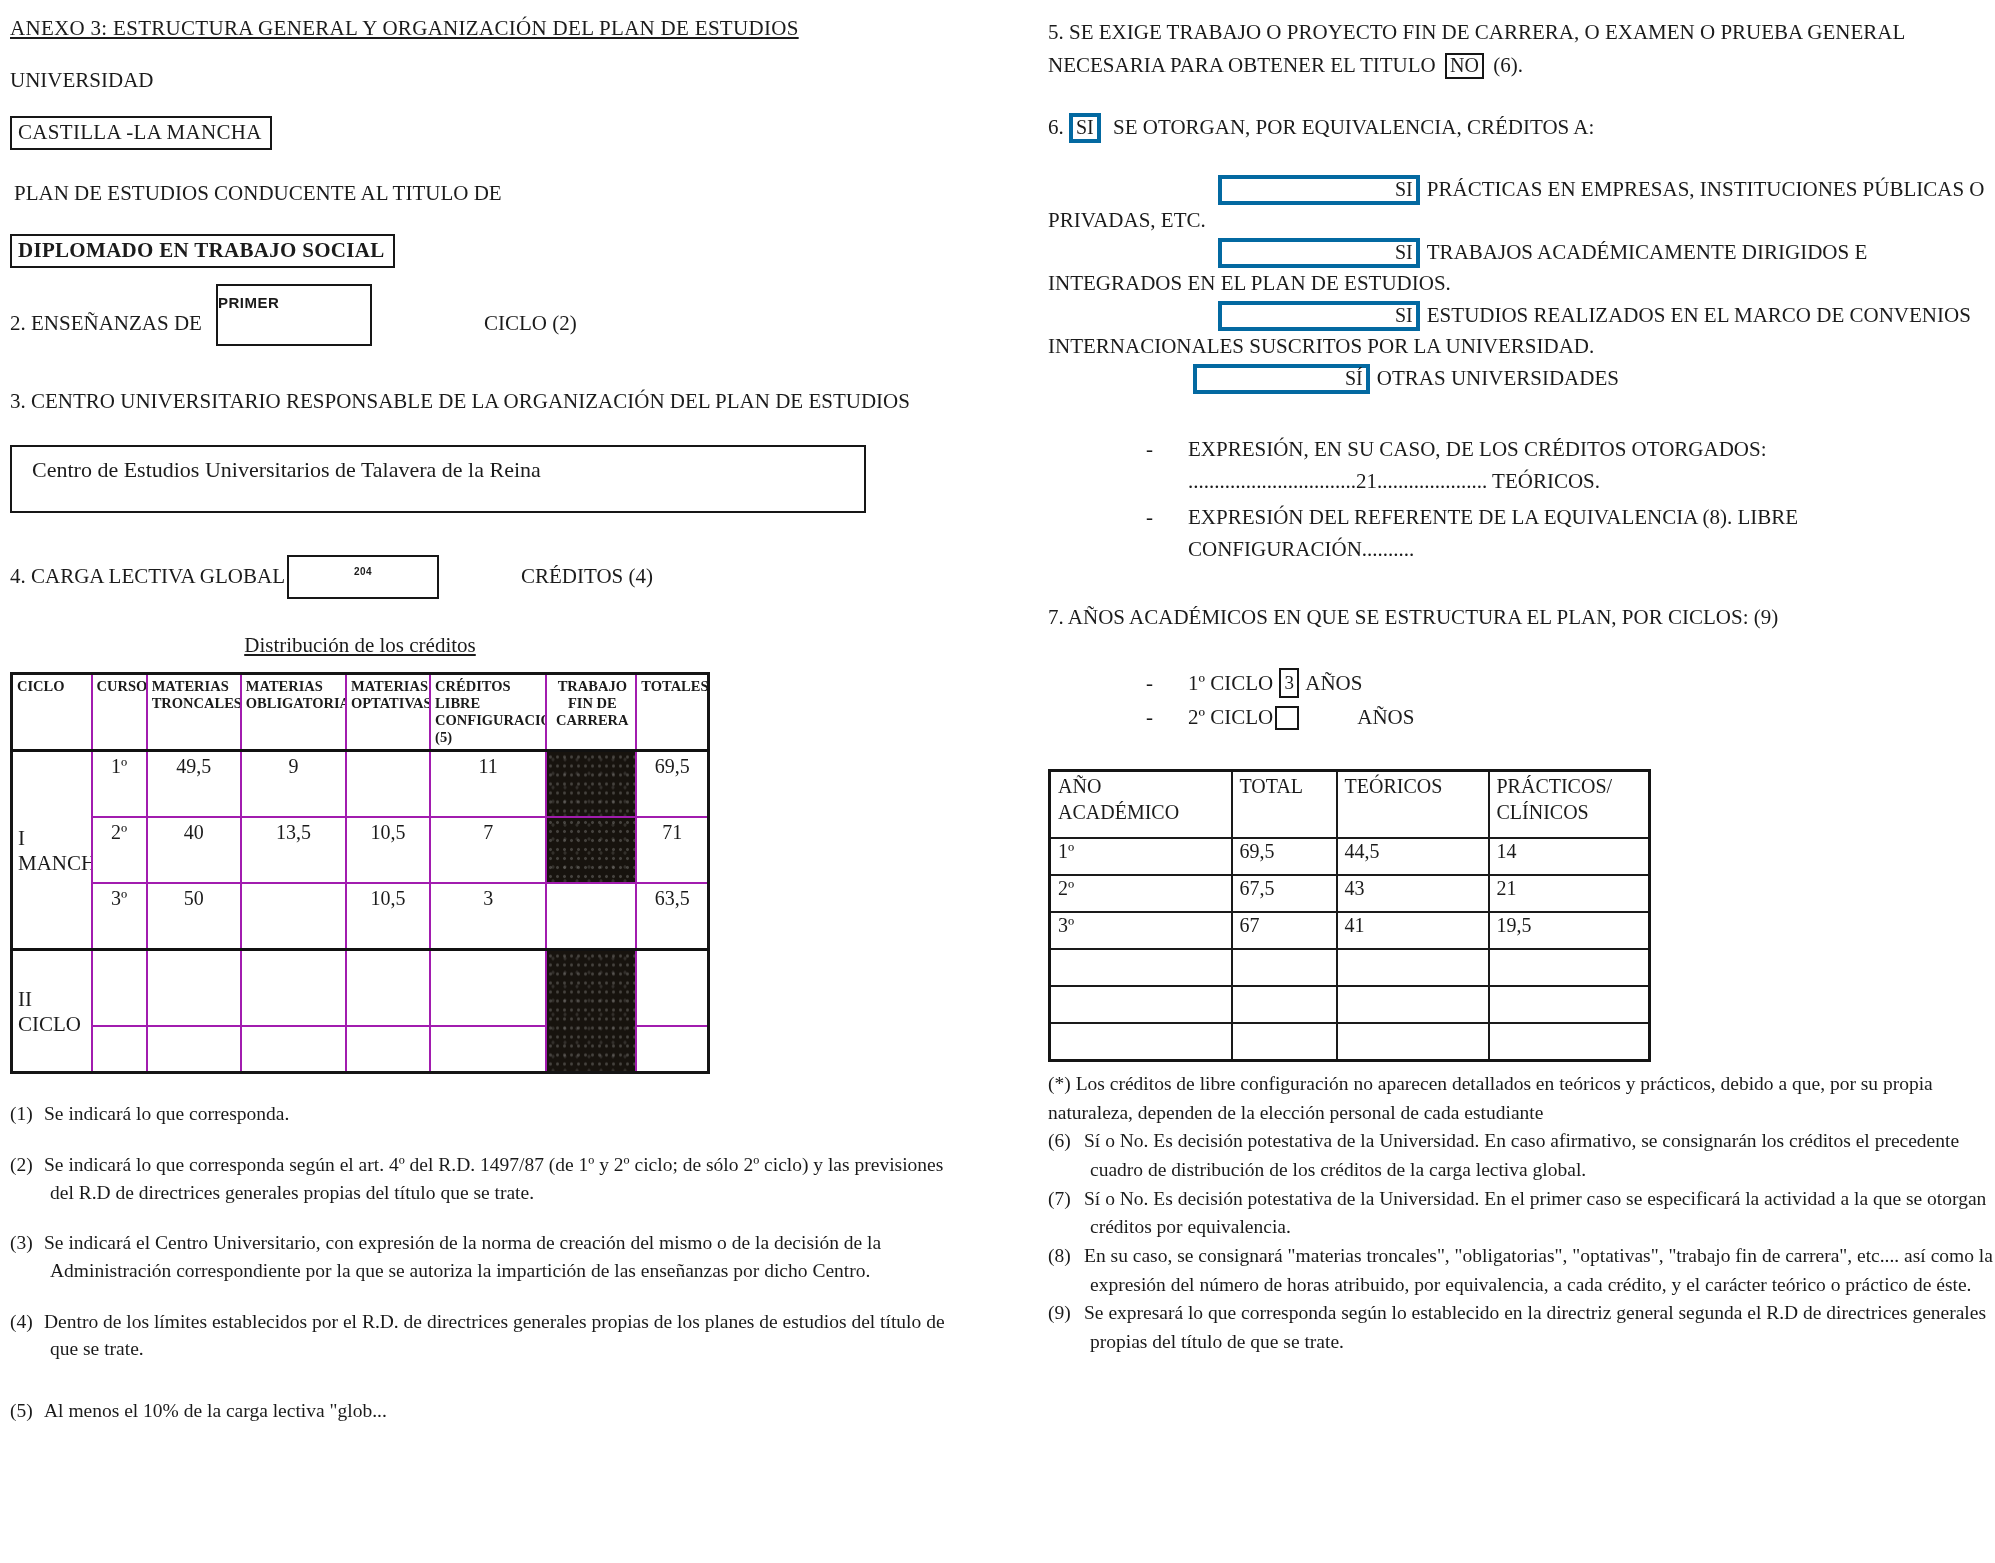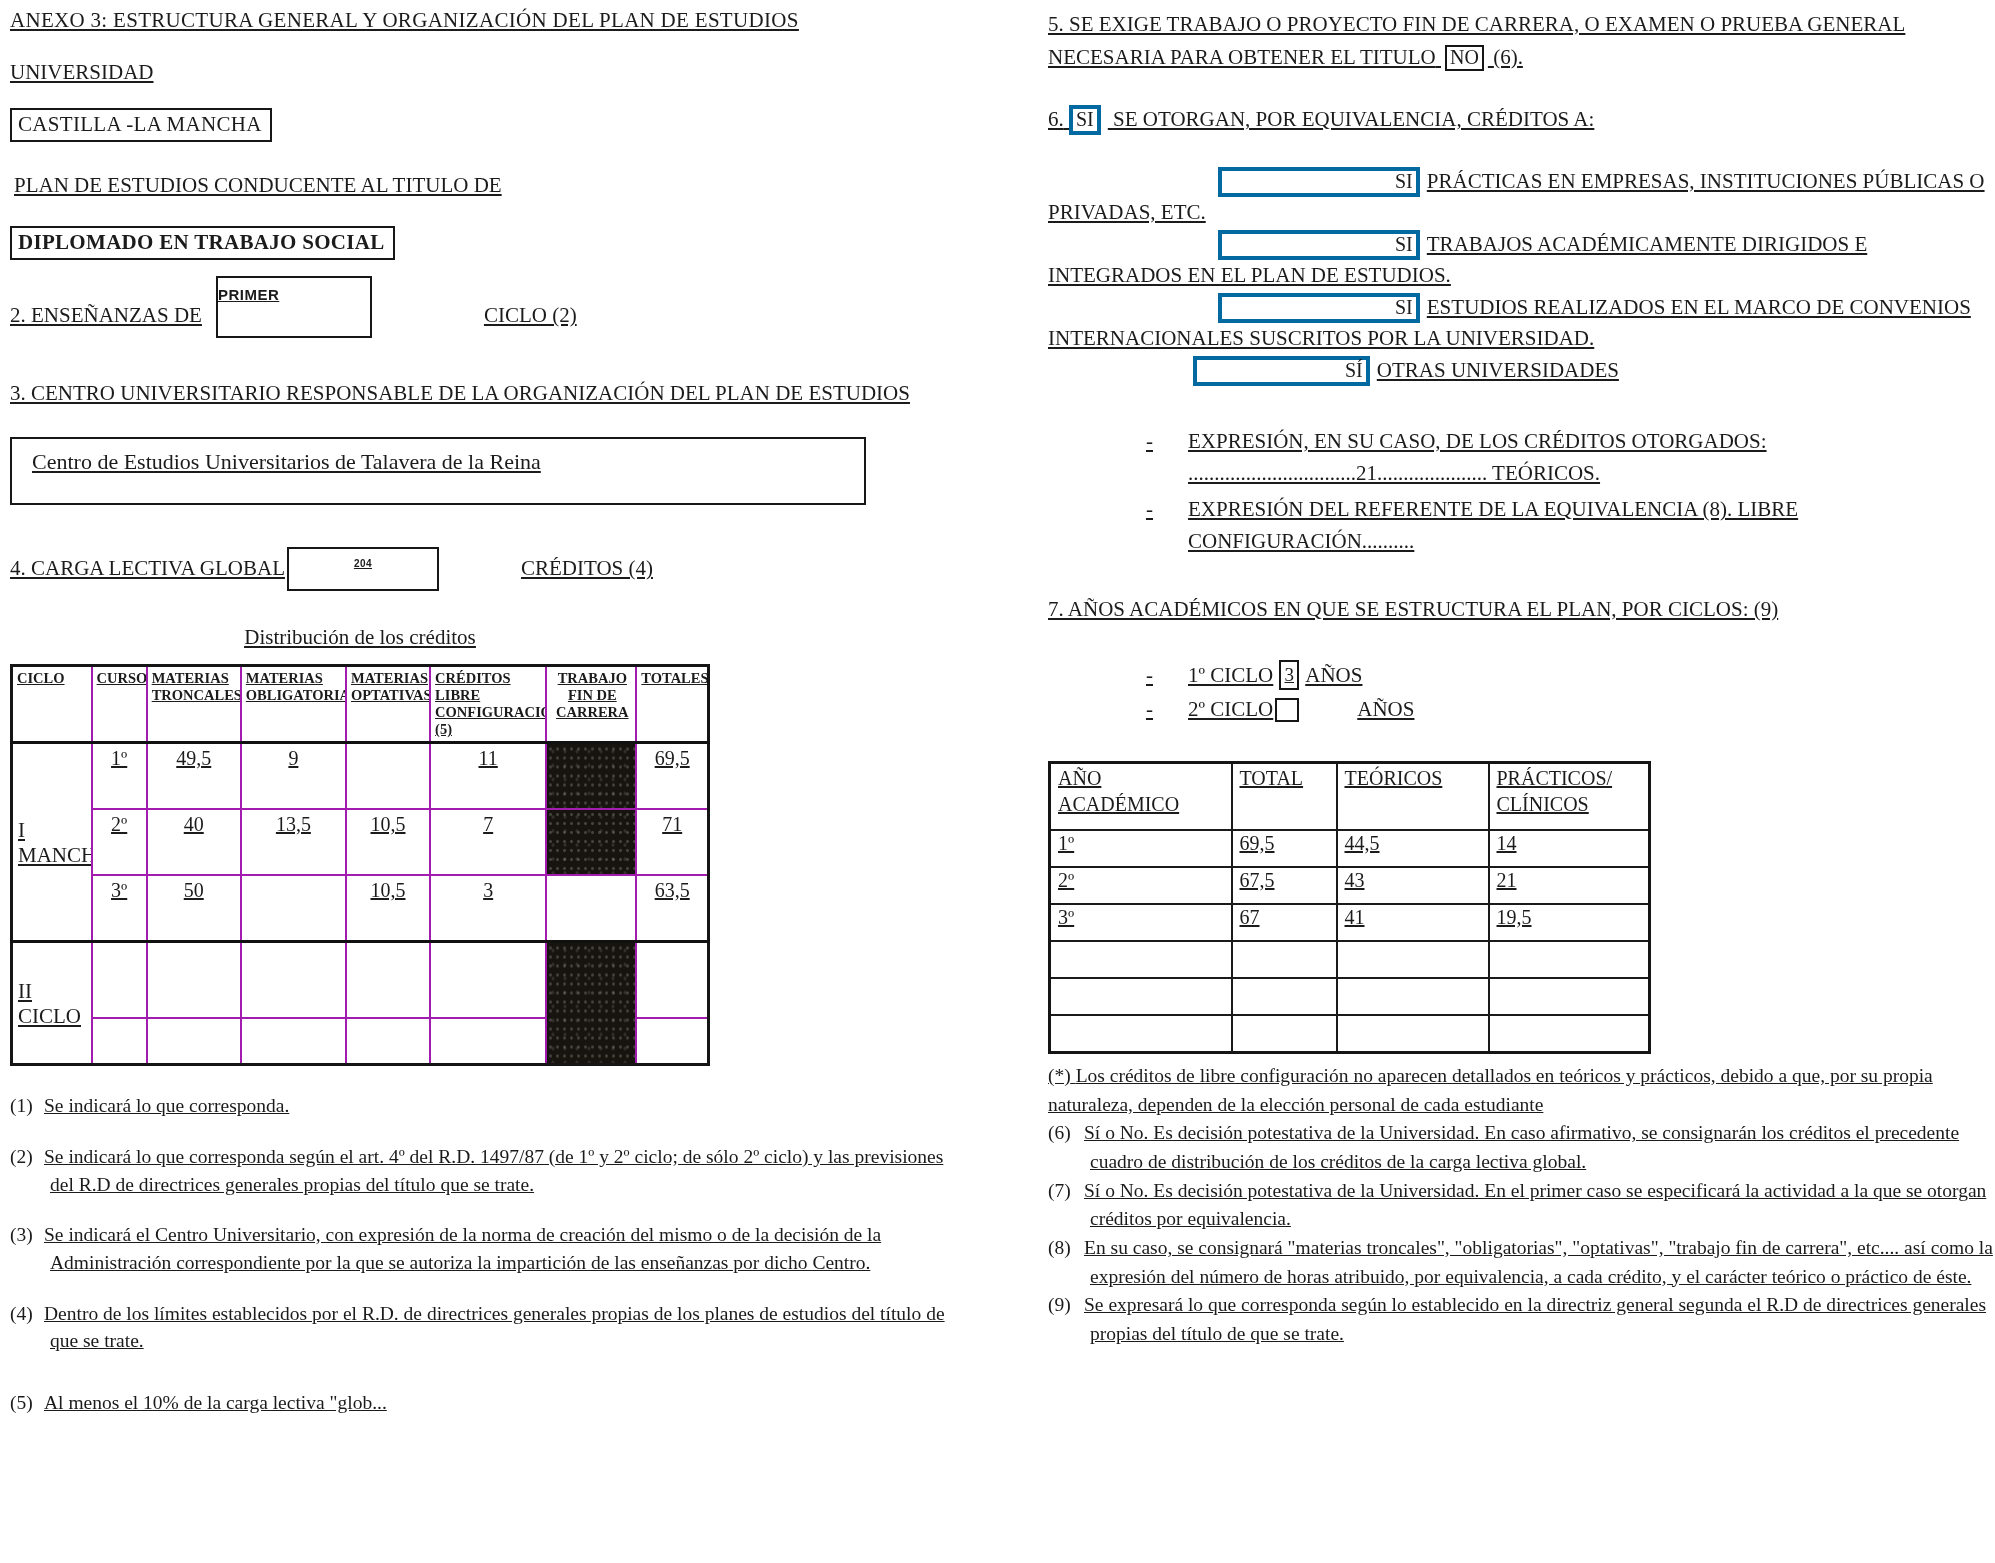--- a/index.html
+++ b/index.html
@@ -2,21 +2,21 @@
 <html><head>
 <meta charset="utf-8">
 <style>
   html,body{margin:0;padding:0;}
   body{
     width:1995px;height:1563px;position:relative;
     background:#ffffff;color:#1b1b1b;
     font-family:"Liberation Serif","DejaVu Serif",serif;
     -webkit-font-smoothing:antialiased;
   }
-  .col{position:absolute;top:8px;text-decoration:underline;}
+  .col{position:absolute;top:16px;}
   .col-left{left:10px;width:985px;}
   .col-right{left:1048px;width:945px;}
 
   .line{font-size:21px;line-height:1.3;}
   .title{font-size:21px;text-decoration:underline;letter-spacing:.3px;}
   .boxed-value{
     display:inline-block;border:2px solid #171717;padding:2px 8px 3px 6px;
     font-size:21px;letter-spacing:.3px;
   }
   .boxed-value.bold{font-weight:bold;}

